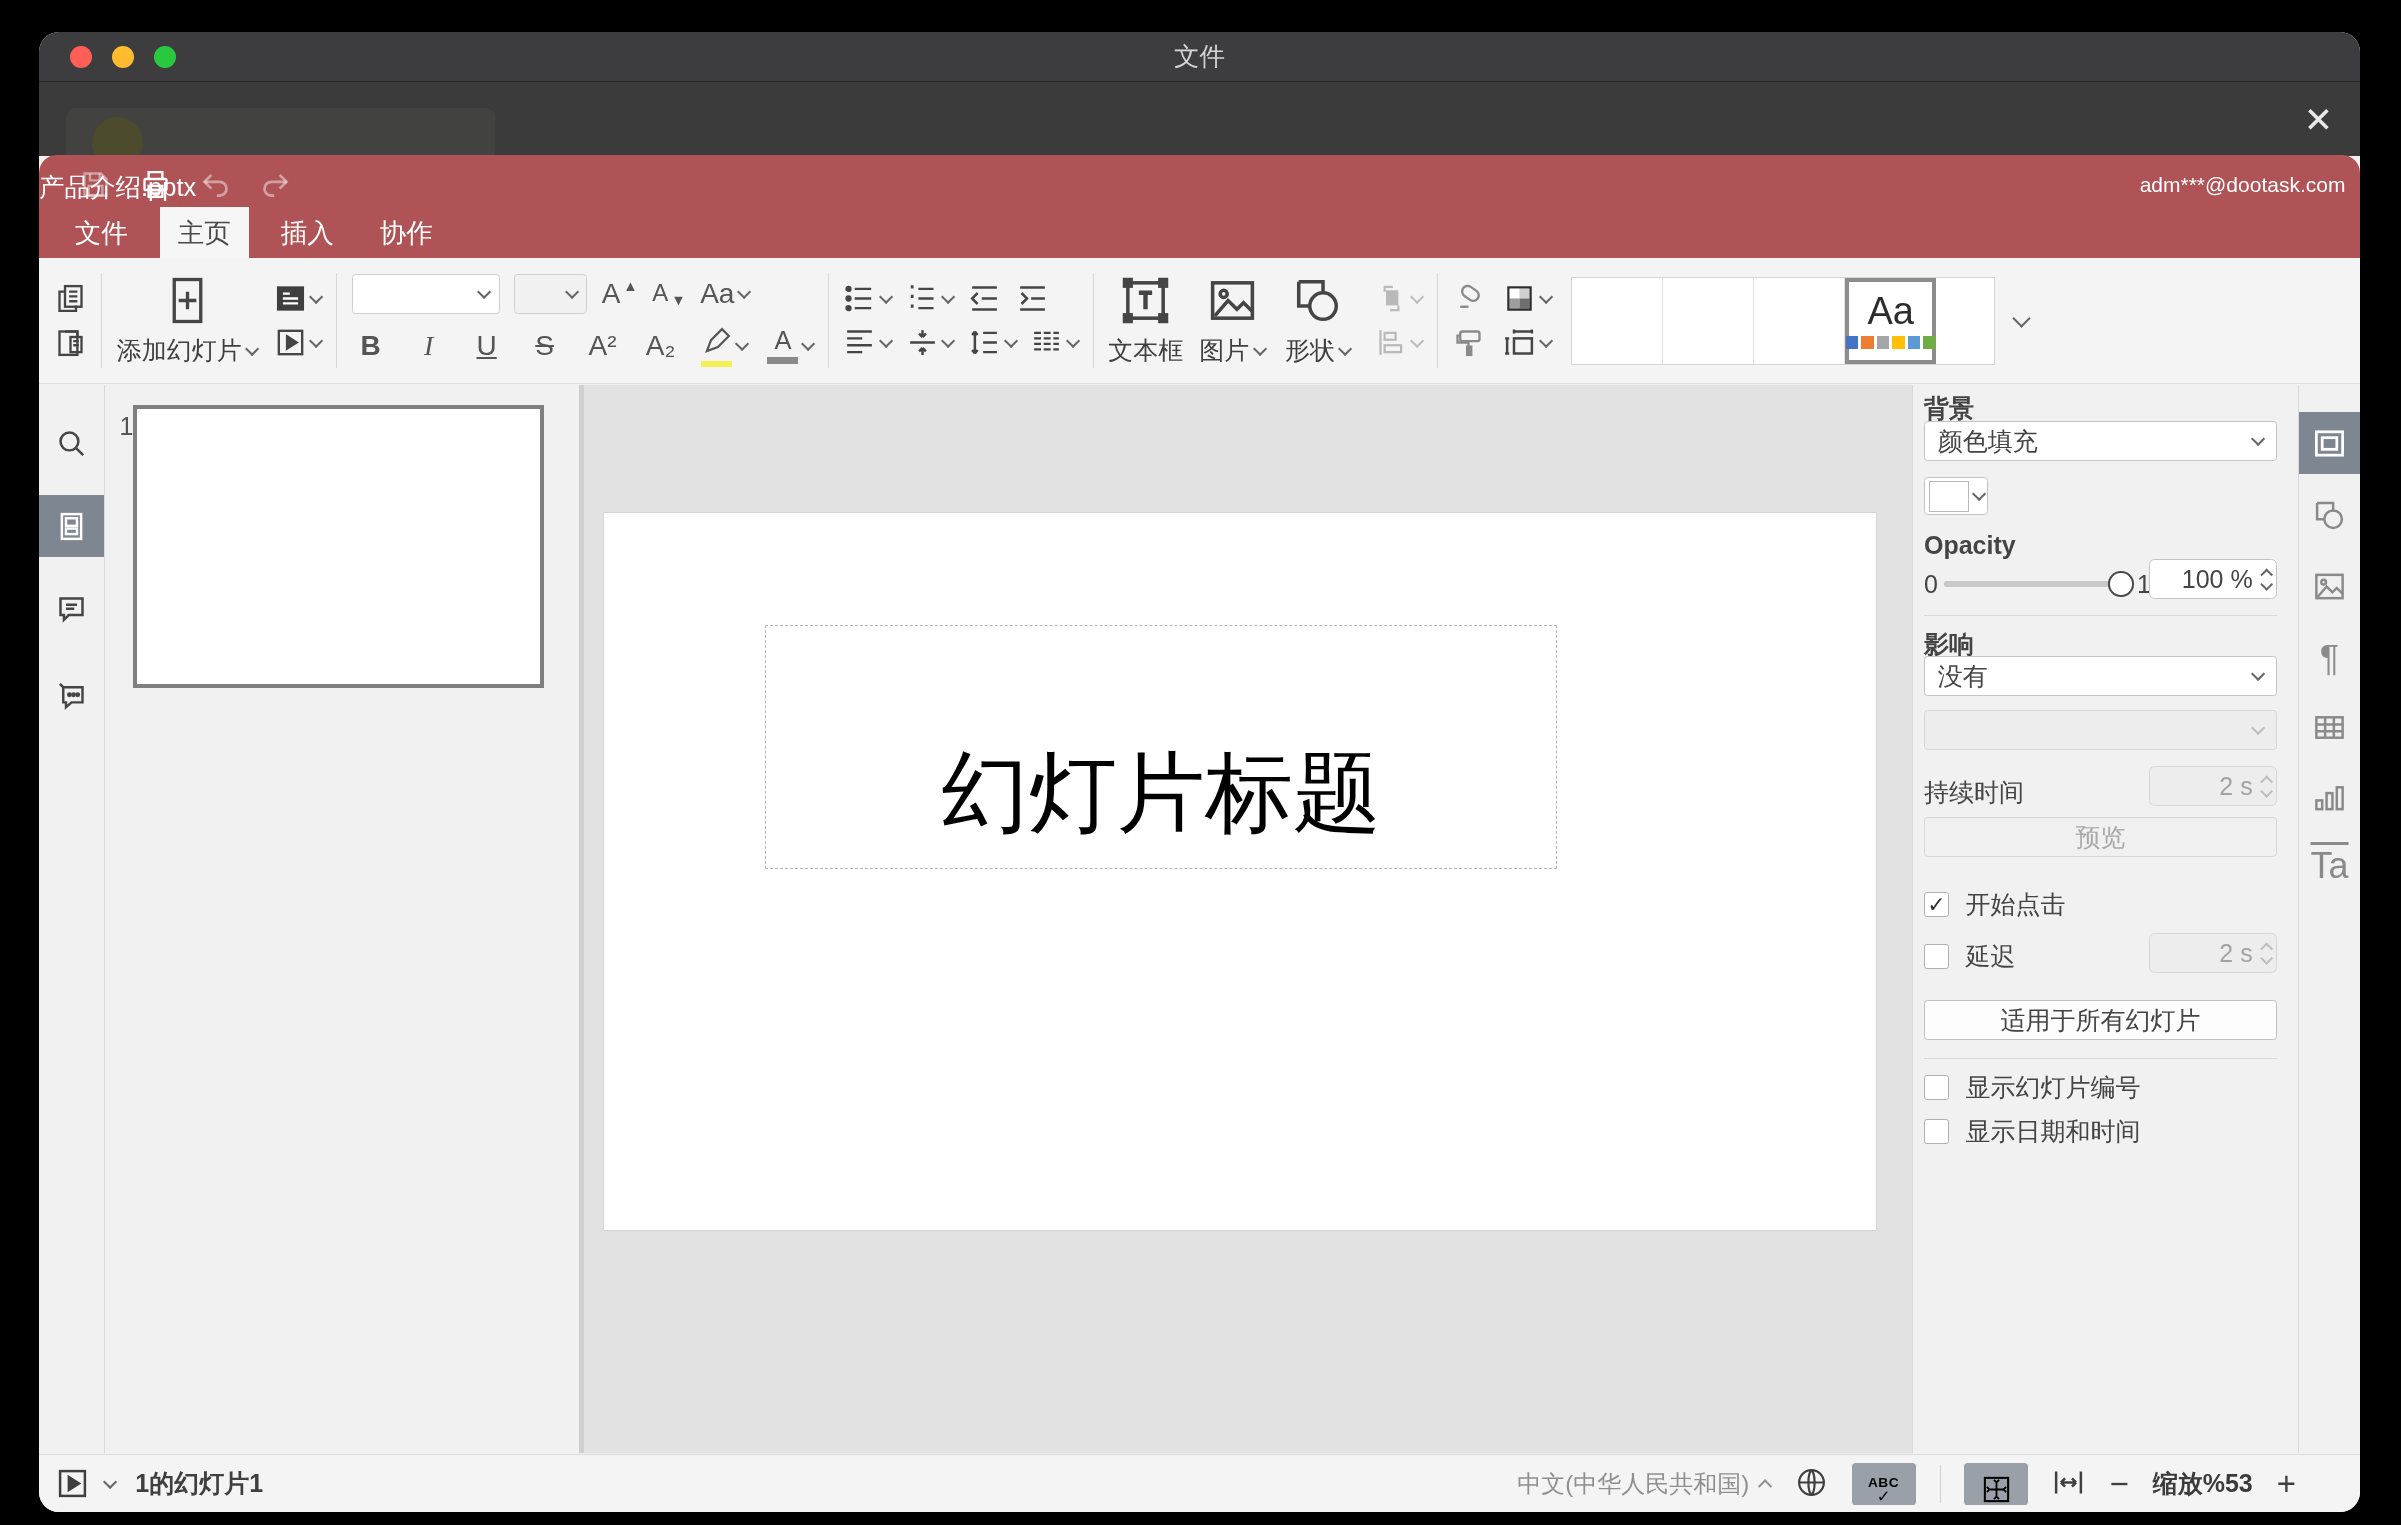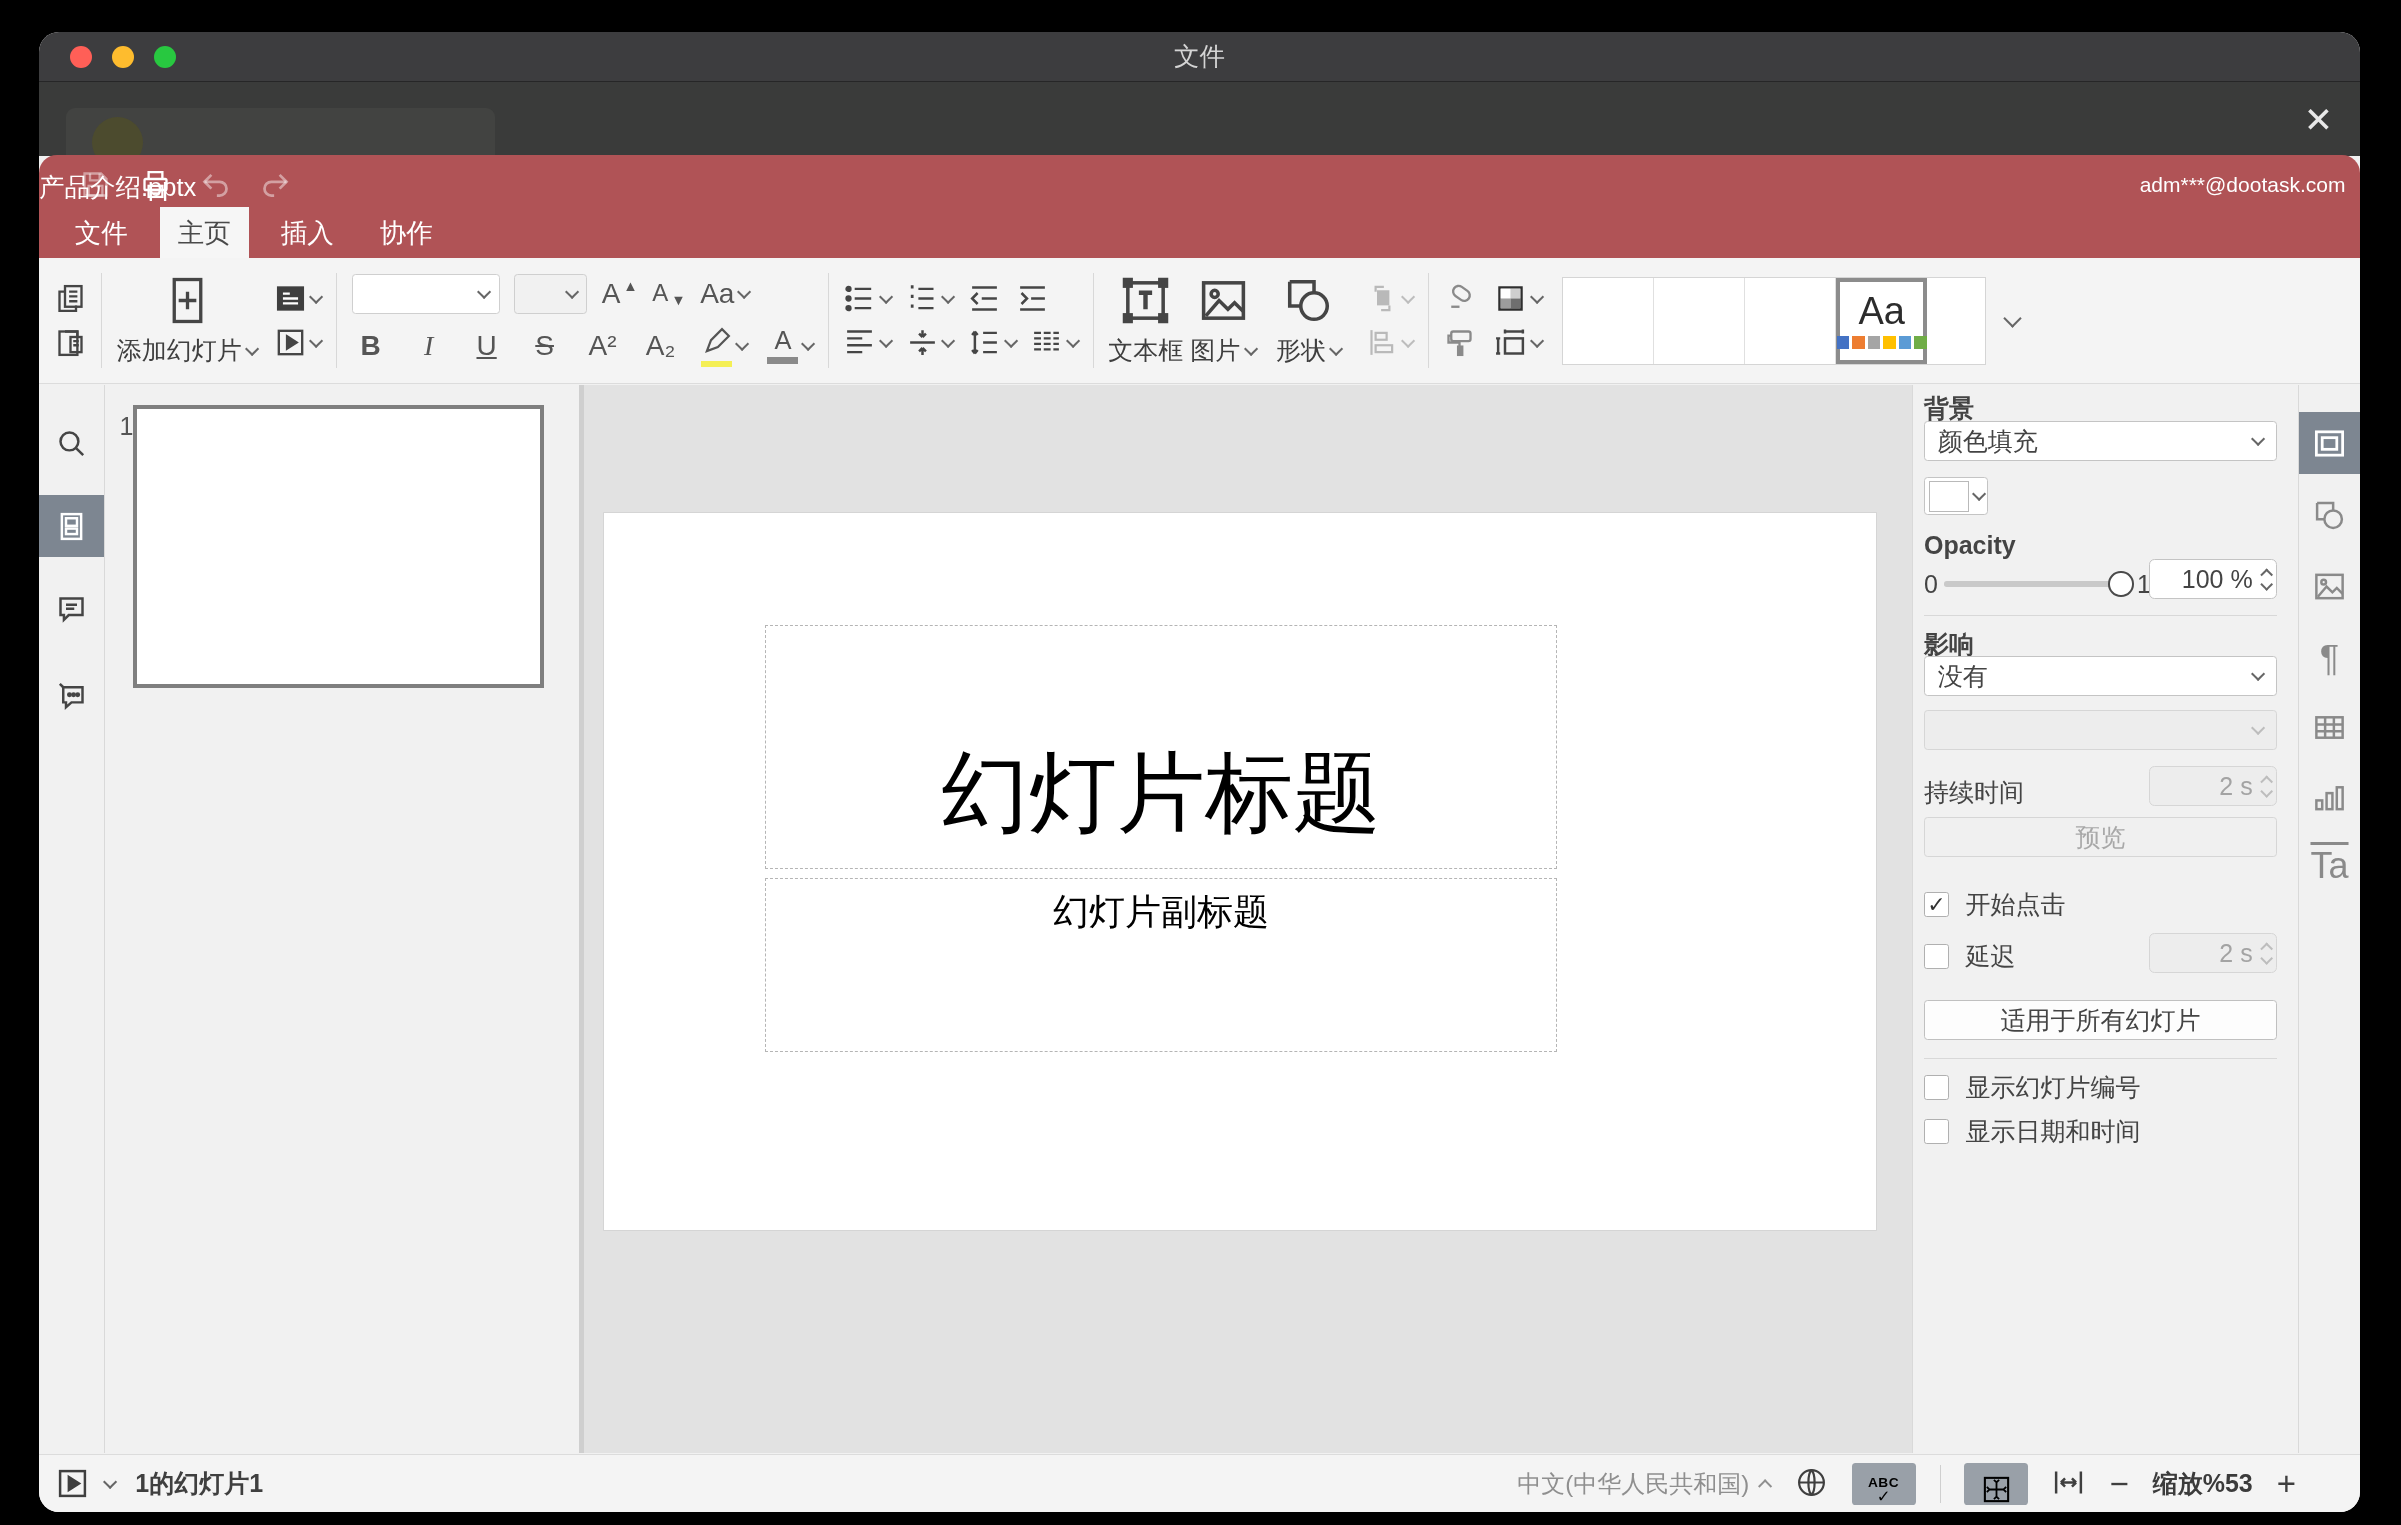--- a/index.html
+++ b/index.html
@@ -363,21 +363,21 @@
             <rect x="4" y="4" width="16" height="16"></rect>
             <rect x="2.5" y="2.5" width="3" height="3" fill="currentColor"></rect>
             <rect x="18.5" y="2.5" width="3" height="3" fill="currentColor"></rect>
             <rect x="2.5" y="18.5" width="3" height="3" fill="currentColor"></rect>
             <rect x="18.5" y="18.5" width="3" height="3" fill="currentColor"></rect>
             <path d="M9 8.5h6M12 8.5V16" stroke-width="2"></path>
           </svg>
         <span class="biglabel">文本框</span>
       </span>
     </div>
-    <div class="tgroup" style="margin-left:7px">
+    <div class="tgroup" style="margin-left:16px">
       <span class="bigbtn">
         <svg viewBox="0 0 24 24" fill="none" stroke="currentColor" stroke-width="1.6">
             <rect x="3" y="4" width="18" height="16"></rect>
             <circle cx="8" cy="9" r="1.6"></circle>
             <path d="m4 19 6-7 4 4 3-3 4 4"></path>
           </svg>
         <span class="biglabel">
             <span>图片</span>
             <span class="caret"></span>
           </span>
@@ -514,23 +514,20 @@
       <div class="thumb"></div>
     </div>
 
     <div class="canvas-divider"></div>
 
     <div class="editor">
       <div class="slide">
         <div class="ph title">
           <span>幻灯片标题</span>
         </div>
-        <div class="ph subtitle">
-          <span>幻灯片副标题</span>
-        </div>
       </div>
     </div>
 
     <div class="right-panel">
       <div class="rp rp-label" style="left:11px;top:7.3px">背景</div>
 
       <div class="rp dd" style="top:36px">
         <span>颜色填充</span>
           <span class="caret"></span>
       </div>

